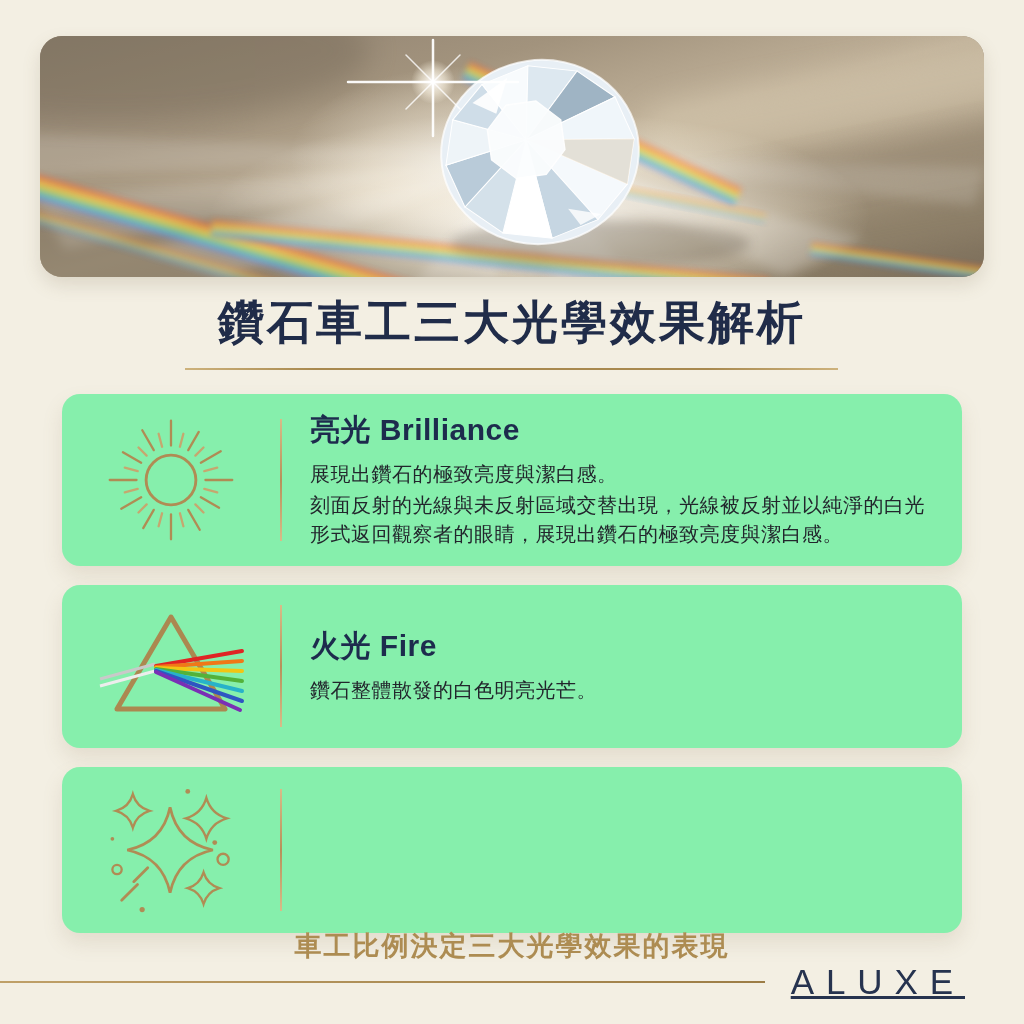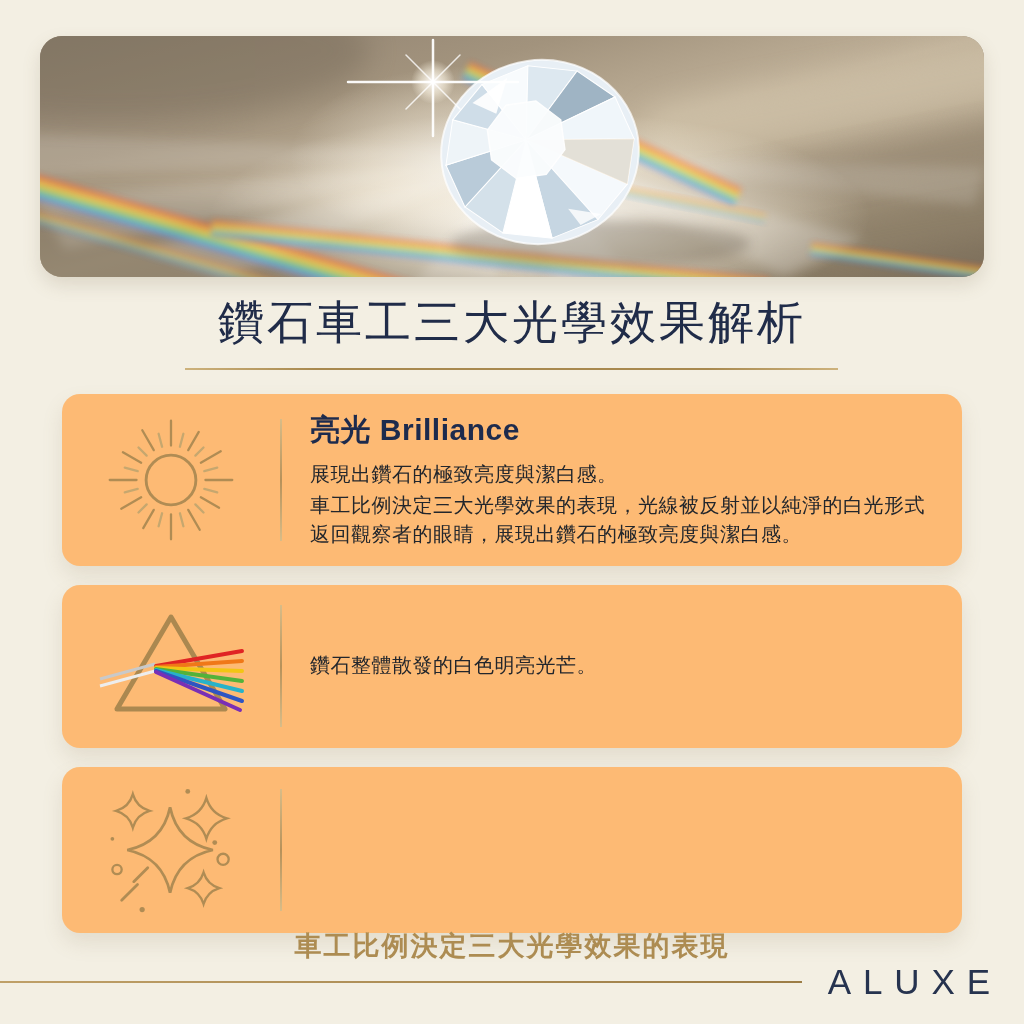--- a/index.html
+++ b/index.html
@@ -18,35 +18,35 @@
     box-shadow:0 8px 18px rgba(120,105,80,.18);
     background:#9a8b76;
   }
   .hero svg{display:block;width:944px;height:241px;}
 
   
   .main-title{
     position:absolute;left:0;top:292px;width:1024px;
     text-align:center;margin:0;
     font-family:"DejaVu Serif","Liberation Serif",serif;
-    font-weight:400;font-size:46px;letter-spacing:3px;
+    font-weight:700;font-size:46px;letter-spacing:3px;
     color:#202c49;
   }
   .title-underline{
     position:absolute;left:185px;top:368px;width:653px;height:2px;
     background:linear-gradient(90deg,#cdb27c,#a8894f 20%,#a8894f 80%,#cdb27c);
   }
 
   
   .cards{
     position:absolute;left:62px;top:394px;width:900px;
     display:flex;flex-direction:column;gap:19px;
   }
   .card{
-    background:#fdba74;border-radius:18px;min-height:163px;
+    background:#86efac;border-radius:18px;min-height:163px;
     box-sizing:border-box;
     display:flex;align-items:center;
     box-shadow:0 10px 20px rgba(140,124,96,.16);
     padding:16px 24px 16px 0;
   }
   .icon-zone{
     width:218px;min-width:218px;display:flex;align-items:center;justify-content:center;
   }
   .card-divider{
     width:2px;height:122px;min-width:2px;
@@ -70,23 +70,24 @@
   .brand-bar{
     position:absolute;left:0;top:962px;width:1024px;height:40px;
     display:flex;align-items:center;
   }
   .brand-rule{
     flex:1;height:2px;
     background:linear-gradient(90deg,#c0a express,#b0945e);
     background:linear-gradient(90deg,#bfa068,#9c7d46);
   }
   .brand-word{
-    margin-left:26px;margin-right:22px;
+    margin-left:26px;margin-right:59px;
     font-size:35px;font-weight:400;letter-spacing:.34em;
     color:#26334f;
+    text-decoration:underline;
   }
 </style>
 </head>
 <body>
 
 <div class="page">
 
   <div class="hero">
     <svg viewBox="0 0 944 241" preserveAspectRatio="none">
       <defs>
@@ -221,21 +222,21 @@
             <line x1="70" y1="34" x2="70" y2="22" transform="rotate(315 70 70)" stroke="#c6a76f"></line>
             <line x1="70" y1="34" x2="70" y2="10" transform="rotate(330 70 70)"></line>
             <line x1="70" y1="34" x2="70" y2="20" transform="rotate(345 70 70)" stroke="#c6a76f"></line>
           </g>
         </svg>
       </div>
       <div class="card-divider"></div>
       <div class="text-zone">
         <h2 class="card-heading">亮光 Brilliance</h2>
         <p class="card-summary">展現出鑽石的極致亮度與潔白感。</p>
-        <p class="card-desc">車工比例決定三大光學效果的表現，光線被反射並以純淨的白光形式返回觀察者的眼睛，展現出鑽石的極致亮度與潔白感。</p>
+        <p class="card-desc">刻面反射的光線與未反射區域交替出現，光線被反射並以純淨的白光形式返回觀察者的眼睛，展現出鑽石的極致亮度與潔白感。</p>
       </div>
     </article>
 
     <article class="card">
       <div class="icon-zone">
         <svg width="150" height="126" viewBox="0 0 150 126">
           <path d="M75 14 L129 106 L21 106 Z" fill="none" stroke="#ab8850" stroke-width="5" stroke-linejoin="round"></path>
           <line x1="4" y1="76" x2="59" y2="61" stroke="#c9c9c9" stroke-width="3"></line>
           <line x1="4" y1="83" x2="59" y2="68" stroke="#ededed" stroke-width="3"></line>
           <g stroke-width="4" stroke-linecap="round">
@@ -244,20 +245,21 @@
             <line x1="60" y1="65" x2="146" y2="68" stroke="#f2c514"></line>
             <line x1="60" y1="66" x2="146" y2="78" stroke="#53b23a"></line>
             <line x1="60" y1="67" x2="146" y2="88" stroke="#28b2c9"></line>
             <line x1="60" y1="68" x2="146" y2="98" stroke="#2f55c2"></line>
             <line x1="60" y1="69" x2="144" y2="107" stroke="#7a2fb5"></line>
           </g>
         </svg>
       </div>
       <div class="card-divider"></div>
       <div class="text-zone">
+        <h2 class="card-heading">火光 Fire</h2>
         <p class="card-summary">鑽石整體散發的白色明亮光芒。</p>
       </div>
     </article>
 
     <article class="card">
       <div class="icon-zone">
         <svg width="140" height="134" viewBox="0 0 150 144">
           <g fill="none" stroke="#b08c54">
             <path d="M74 26 Q82 64 120 72 Q82 80 74 118 Q66 80 28 72 Q66 64 74 26 Z" stroke-width="3"></path>
             <path d="M34 12 Q38 26 52 30 Q38 34 34 48 Q30 34 16 30 Q30 26 34 12 Z" stroke-width="2.5"></path>

